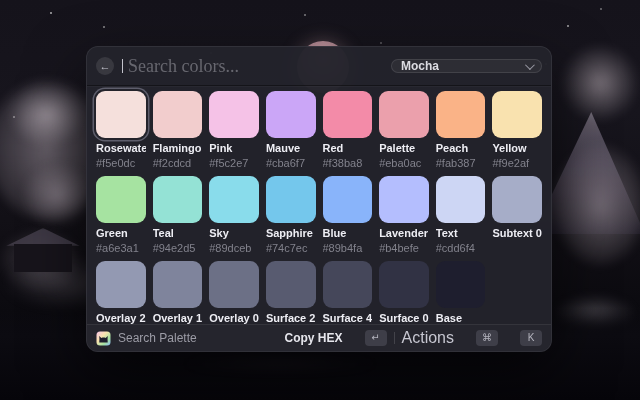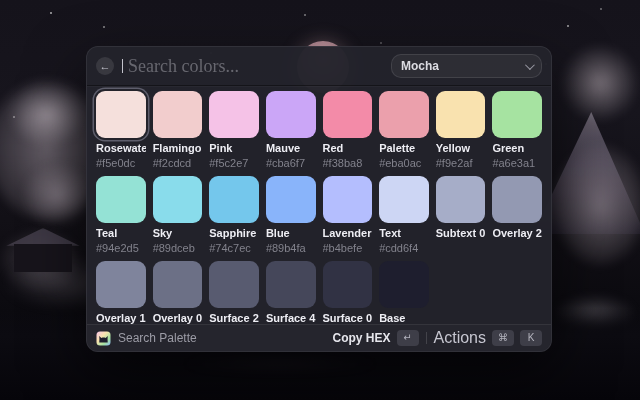--- a/index.html
+++ b/index.html
@@ -54,21 +54,21 @@
     background:rgba(35,35,43,.97);border:1px solid rgba(255,255,255,.07);
     border-radius:12px;box-shadow:0 24px 60px rgba(0,0,0,.6);
     display:flex;flex-direction:column;box-sizing:border-box;}
   .hdr{height:38px;min-height:38px;display:flex;align-items:center;gap:8px;padding:0 9px;}
   .back-btn{width:18px;height:18px;border-radius:50%;background:rgba(255,255,255,.1);
     display:flex;align-items:center;justify-content:center;color:#c9c9d2;font-size:11px;line-height:1;cursor:pointer;}
   .caret{width:1px;height:14px;background:#c3c3cc;}
   .search-inp{flex:1;background:transparent;border:none;outline:none;
     color:#e8e8ee;font-size:18px;font-family:Liberation Serif, serif;padding:0;margin-left:-3px;}
   .search-inp::placeholder{color:#67676f;}
-  .dropdown{margin-left:auto;width:151px;min-width:151px;height:24px;box-sizing:border-box;
+  .dropdown{margin-left:auto;width:151px;min-width:151px;height:14px;box-sizing:border-box;
     background:rgba(255,255,255,.05);border:1px solid rgba(255,255,255,.1);border-radius:10px;
     display:flex;align-items:center;padding:0 9px;cursor:pointer;}
   .dropdown .val{font-size:12px;font-weight:600;color:#dcdce2;}
   .chev{margin-left:auto;width:6px;height:6px;border-right:1.5px solid #9a9aa4;
     border-bottom:1.5px solid #9a9aa4;transform:rotate(45deg) translateY(-2px);}
   .hdr-div{height:1px;background:rgba(0,0,0,.4);box-shadow:0 1px 0 rgba(255,255,255,.03);}
   .content{flex:1;overflow:hidden;padding:5px 9px 0;}
   .grid{display:grid;grid-template-columns:repeat(8,1fr);column-gap:7px;row-gap:7px;}
   .cell{min-width:0;}
   .sw{height:47px;border-radius:9px;cursor:pointer;}
@@ -78,21 +78,21 @@
   .ftr{height:26px;min-height:26px;border-top:1px solid rgba(255,255,255,.07);
     display:flex;align-items:center;gap:7px;padding:0 9px;background:rgba(255,255,255,.015);
     border-radius:0 0 12px 12px;}
   .app-name{font-size:12px;color:#9c9ca6;}
   .ftr-right{margin-left:auto;display:flex;align-items:center;gap:7px;}
   .act-label{font-size:12px;font-weight:600;color:#e6e6ec;}
   .act-label2{font-size:16px;color:#c6c6d0;}
   .key{min-width:14px;height:16px;padding:0 4px;border-radius:4px;background:#3e3e48;
     color:#b4b4be;font-size:10px;display:flex;align-items:center;justify-content:center;line-height:1;}
   .vsep{width:1px;height:12px;background:rgba(255,255,255,.14);}
-  .btn{display:flex;align-items:center;gap:6px;cursor:pointer;}
+  .btn{display:flex;align-items:center;gap:22px;cursor:pointer;}
 </style>
 </head>
 <body>
 
 <div class="bg">
   <div class="stars"></div>
   <div class="blob tree-left-1"></div>
   <div class="blob tree-left-2"></div>
   <div class="blob tree-left-3"></div>
   <div class="blob tree-left-4"></div>
@@ -148,20 +148,25 @@
   </div>
         <div class="cell">
     <div class="sw" style="background: rgb(243, 139, 168);"></div>
     <div class="nm">Red</div>
     <div class="hx">#f38ba8</div>
   </div>
         <div class="cell">
     <div class="sw" style="background: rgb(235, 160, 172);"></div>
     <div class="nm">Palette</div>
     <div class="hx">#eba0ac</div>
+  </div>
+        <div class="cell">
+    <div class="sw" style="background: rgb(250, 179, 135);"></div>
+    <div class="nm">Peach</div>
+    <div class="hx">#fab387</div>
   </div>
         <div class="cell">
     <div class="sw" style="background: rgb(249, 226, 175);"></div>
     <div class="nm">Yellow</div>
     <div class="hx">#f9e2af</div>
   </div>
         <div class="cell">
     <div class="sw" style="background: rgb(166, 227, 161);"></div>
     <div class="nm">Green</div>
     <div class="hx">#a6e3a1</div>

